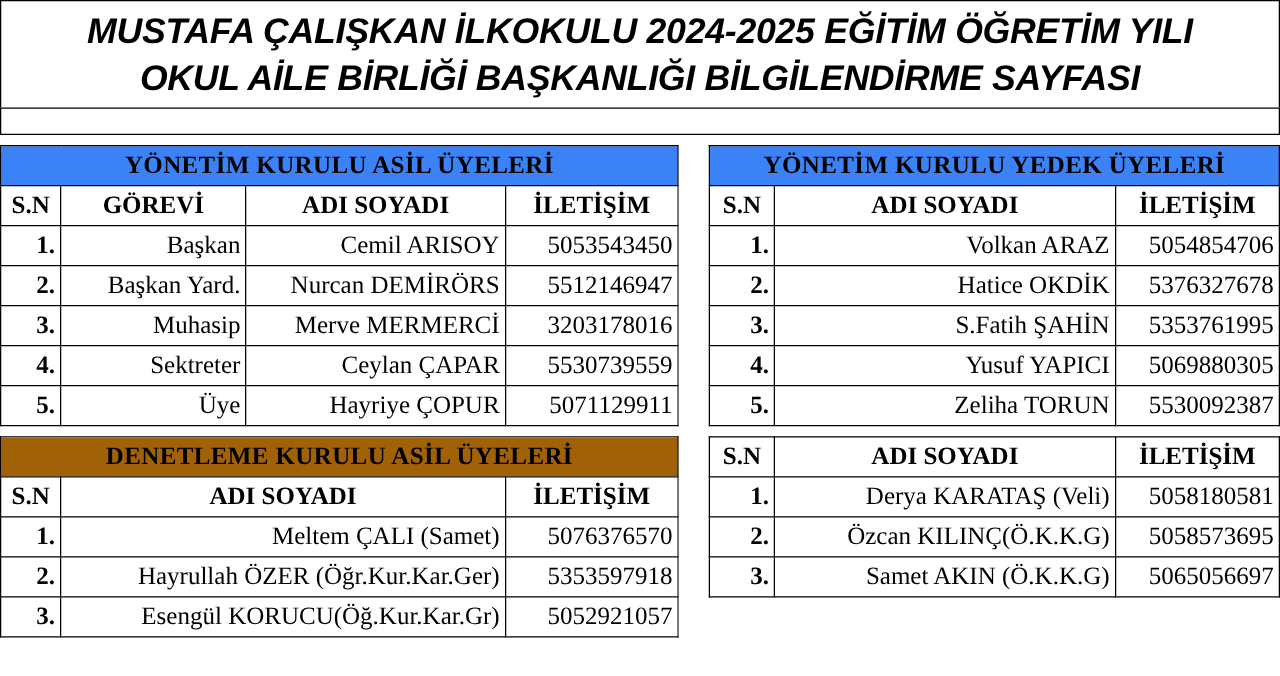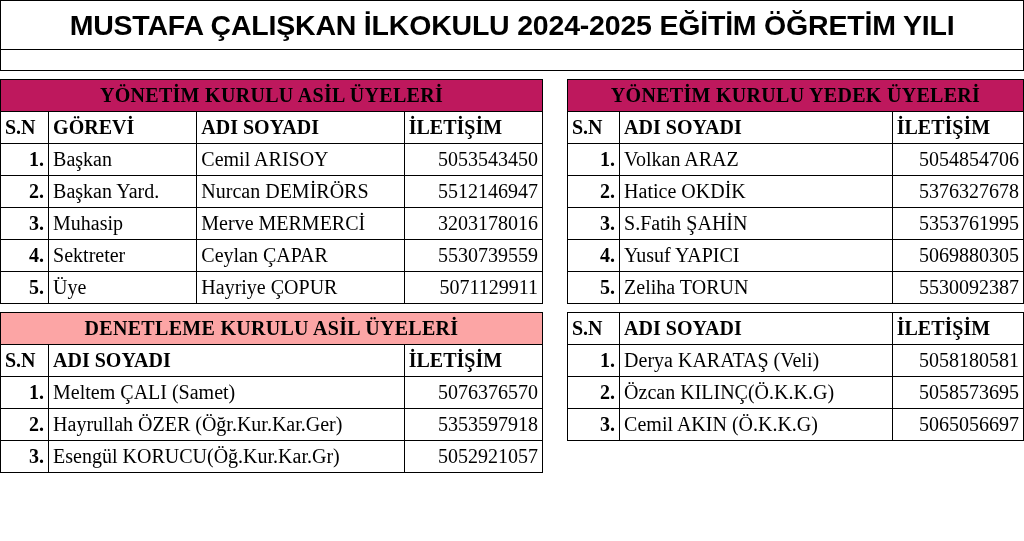--- a/index.html
+++ b/index.html
@@ -30,20 +30,21 @@
     padding: 6px 8px 4px 8px;
     text-align: center;
   }
   .title-line {
     font-family: "Liberation Sans", sans-serif;
     font-weight: bold;
     font-size: 28.5px;
     line-height: 1.32;
     letter-spacing: -0.2px;
     white-space: nowrap;
+    font-style: italic;
   }
   .title-spacer {
     border: 1px solid #000;
     border-top: 1px solid #000;
     box-sizing: border-box;
     width: 1024px;
     height: 22px;
   }
   .gap-row {
     height: 8px;
@@ -86,35 +87,35 @@
     white-space: nowrap;
     overflow: hidden;
   }
   .hdr-band {
     font-family: "Liberation Serif", serif;
     font-weight: bold;
     font-size: 21px;
     text-align: center;
     letter-spacing: 0.3px;
   }
-  .band-pink { background: #be185d; }
-  .band-orange { background: #fca5a5; }
+  .band-pink { background: #3b82f6; }
+  .band-orange { background: #a16207; }
 
   .col-head {
     font-weight: bold;
-    text-align: left;
+    text-align: center;
     font-size: 20.5px;
   }
   .sn {
     text-align: right;
     font-weight: bold;
     padding-right: 6px;
   }
   .cell-left {
-    text-align: left;
+    text-align: right;
     padding-left: 6px;
   }
   .cell-num {
     text-align: right;
     padding-left: 8px;
   }
 
   
   .ul-c1 { width: 48px; }
   .ul-c2 { width: 148px; }
@@ -136,20 +137,21 @@
   .lr-c2 { width: 272px; }
   .lr-c3 { width: 131px; }
 </style>
 </head>
 <body>
 
 <div class="page">
 
   <div class="title-block">
     <div class="title-line">MUSTAFA ÇALIŞKAN İLKOKULU 2024-2025 EĞİTİM ÖĞRETİM YILI</div>
+    <div class="title-line">OKUL AİLE BİRLİĞİ BAŞKANLIĞI BİLGİLENDİRME SAYFASI</div>
   </div>
   <div class="title-spacer"></div>
   <div class="gap-row"></div>
 
   <div class="section">
     <div class="col-left">
       <table class="grid">
         <colgroup>
           <col class="ul-c1">
             <col class="ul-c2">
@@ -306,21 +308,21 @@
             <td class="cell-left">Derya KARATAŞ (Veli)</td>
             <td class="cell-num">5058180581</td>
           </tr>
           <tr>
             <td class="sn">2.</td>
             <td class="cell-left">Özcan KILINÇ(Ö.K.K.G)</td>
             <td class="cell-num">5058573695</td>
           </tr>
           <tr>
             <td class="sn">3.</td>
-            <td class="cell-left">Cemil AKIN (Ö.K.K.G)</td>
+            <td class="cell-left">Samet AKIN (Ö.K.K.G)</td>
             <td class="cell-num">5065056697</td>
           </tr>
         </tbody>
       </table>
     </div>
   </div>
 
 </div>
 
 </body></html>

